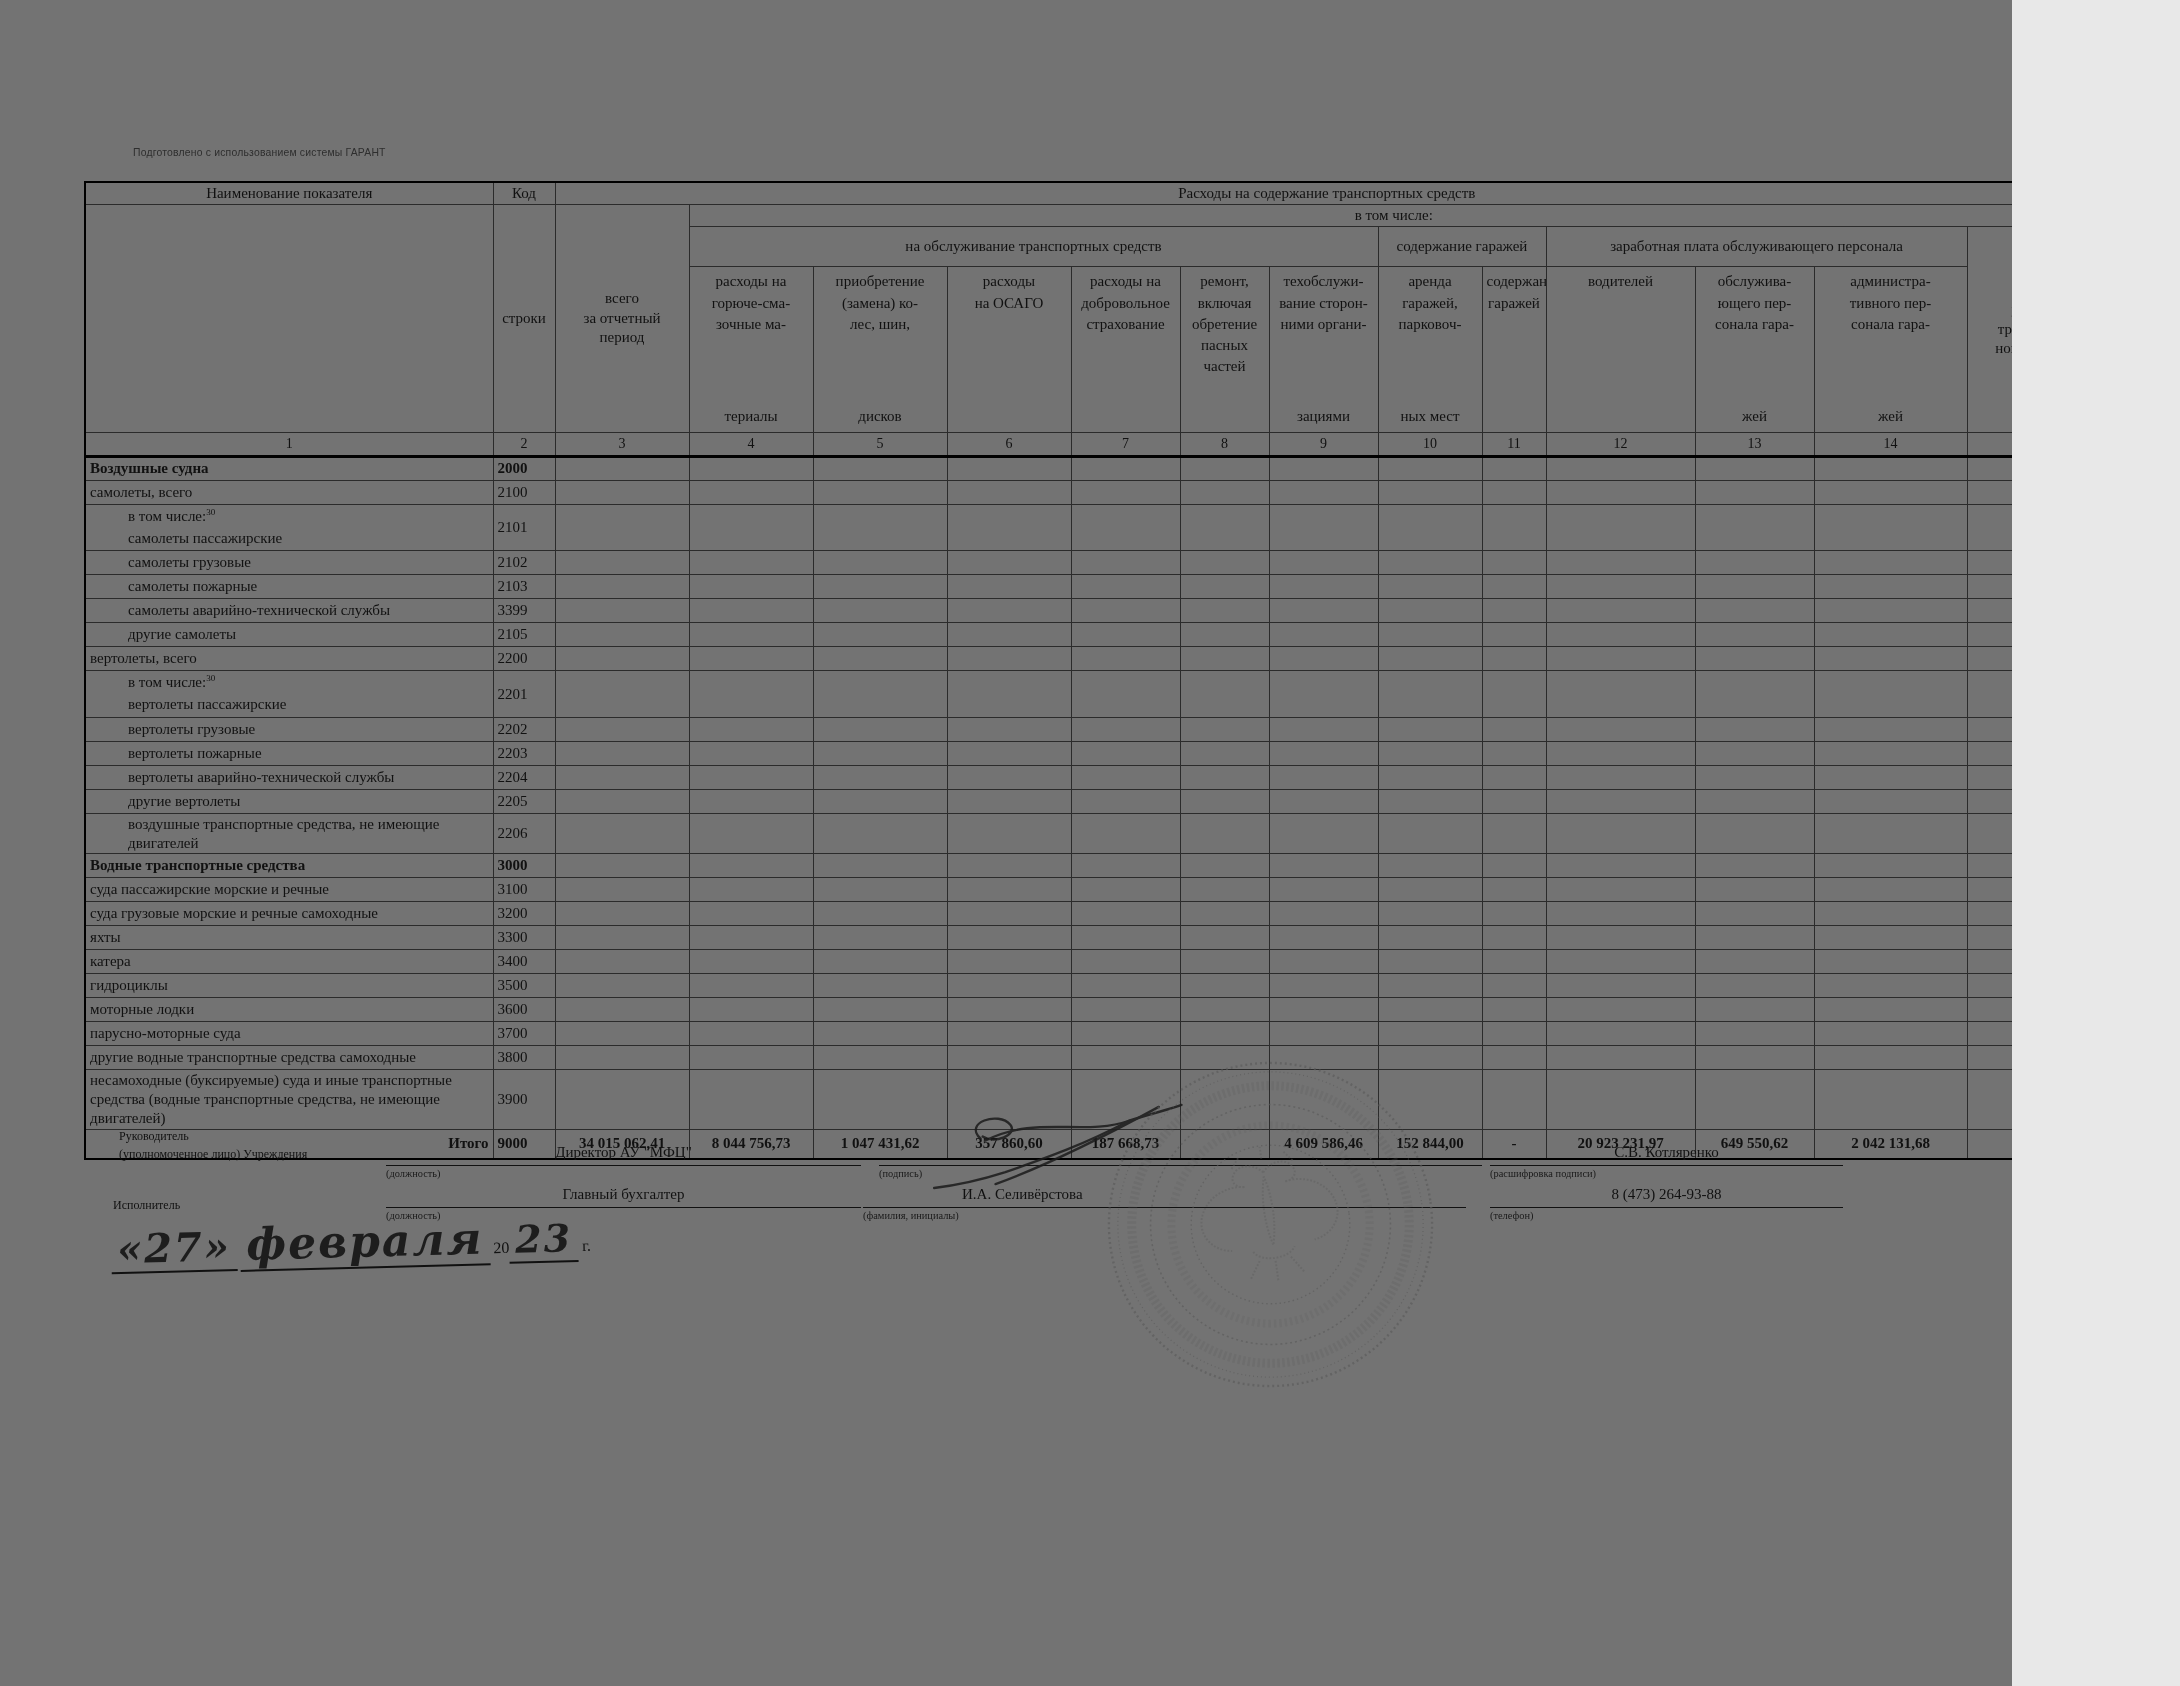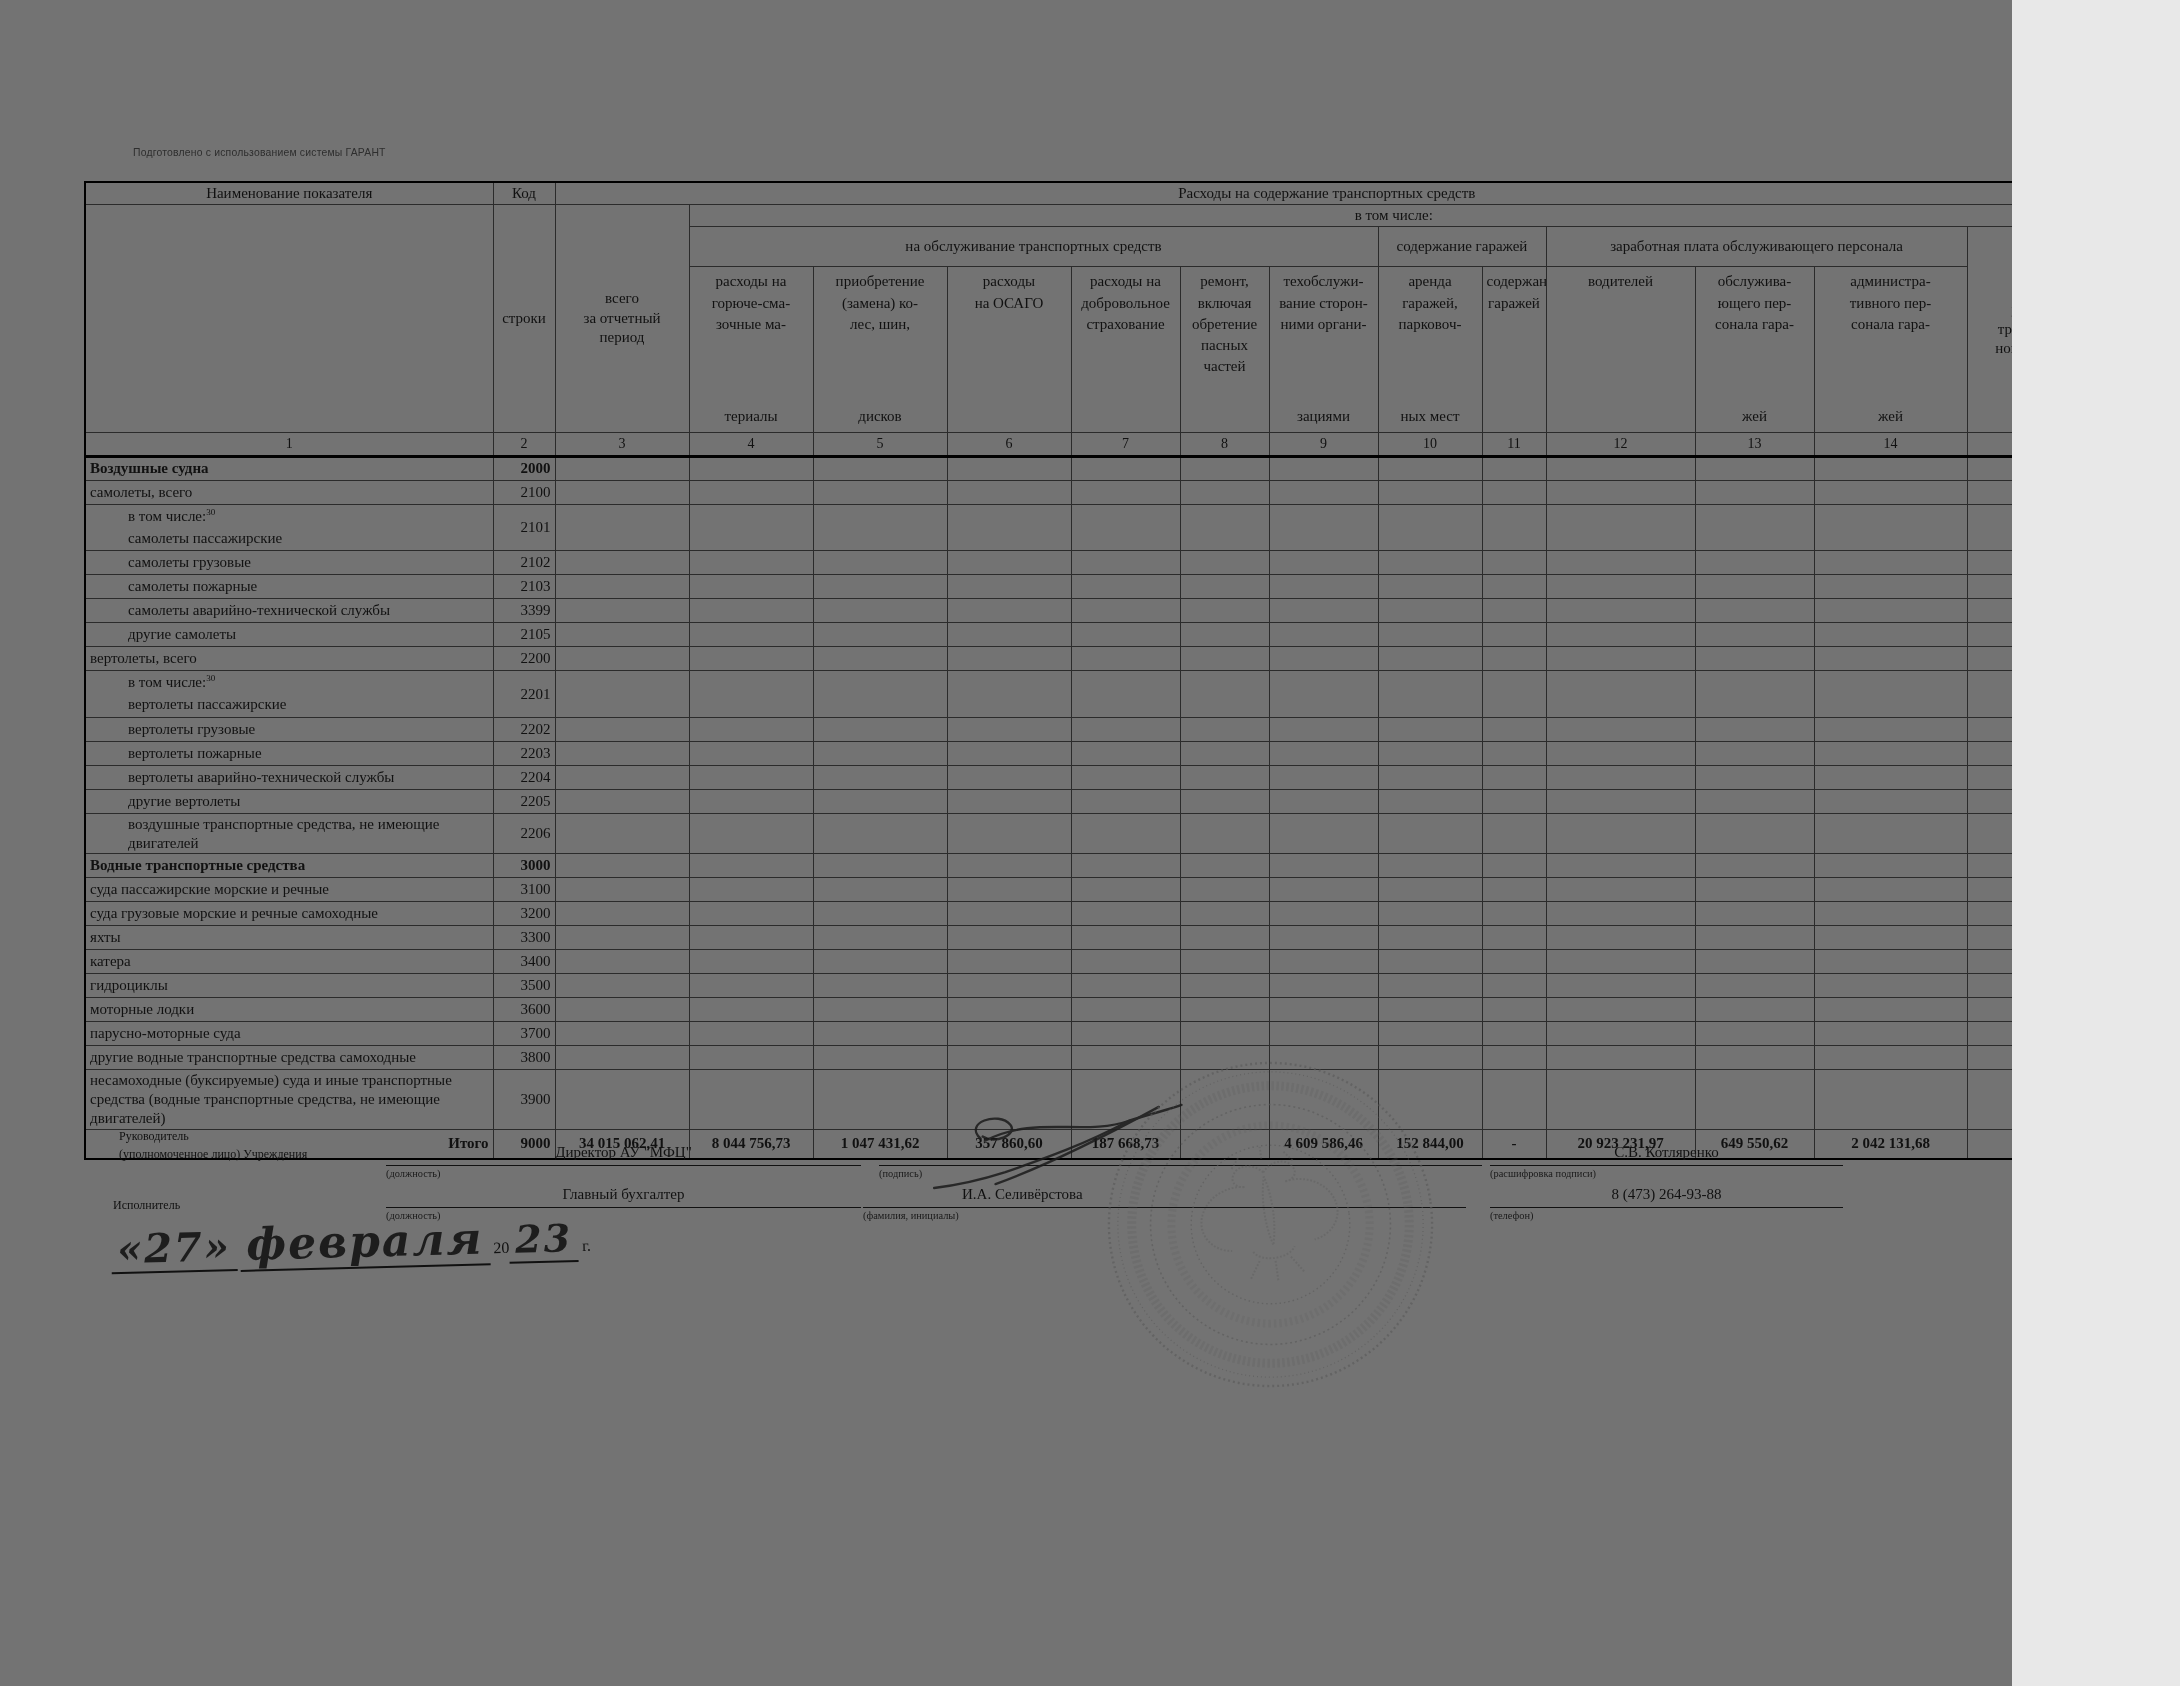--- a/index.html
+++ b/index.html
@@ -20,21 +20,21 @@
   .sub-lines{display:flex;flex-direction:column;height:156px;}
   .sub-lines div{line-height:1.42;text-align:center;}
   .sub-lines.push-last div:last-child{margin-top:auto;}
   tr.nums td{border-bottom:3px solid #000;text-align:center;font-size:14px;}
   .c-label{text-align:left;padding-left:6px;}
   .c-label.indent{padding-left:42px;}
   .c-label .prefix{line-height:1.45;}
   .c-label div{line-height:1.45;}
   .c-label sup{font-size:9px;}
   .bold{font-weight:bold;}
-  .c-code{text-align:right;vertical-align:bottom;padding-bottom:2px;margin-top:43px;}
+  .c-code{text-align:left;vertical-align:bottom;padding-bottom:2px;margin-top:43px;}
   .c-val{text-align:center;}
   tr.body-row{height:24px;}
   tr.total-row td{border-bottom:2px solid #000;height:26px;}
   .total-label{text-align:right;padding-right:10px;font-weight:bold;}
 
   
   .abs{position:absolute;}
   .role{font-size:12px;line-height:1.5;}
   .sigline{position:absolute;}
   .sigline .over{border-bottom:1.6px solid #111;text-align:center;font-size:15px;

